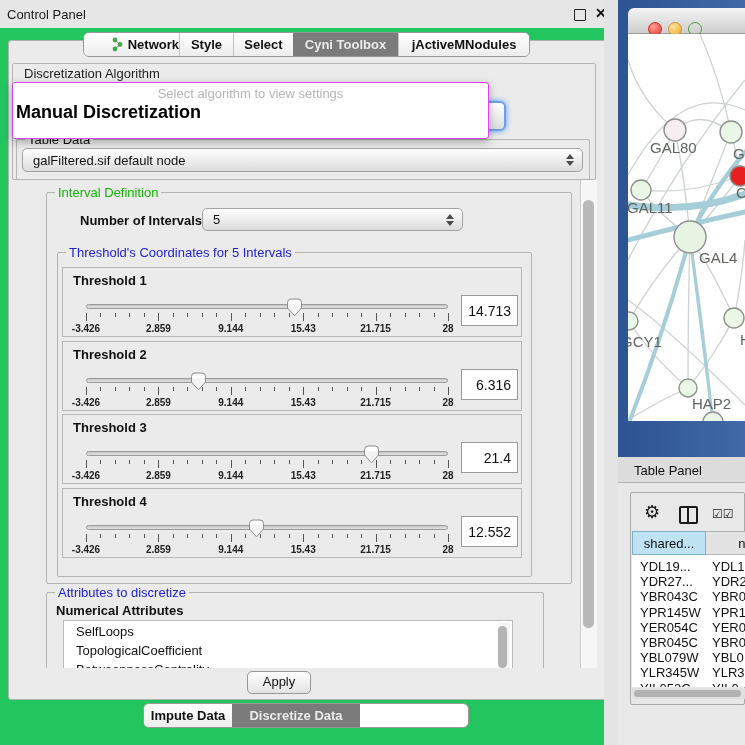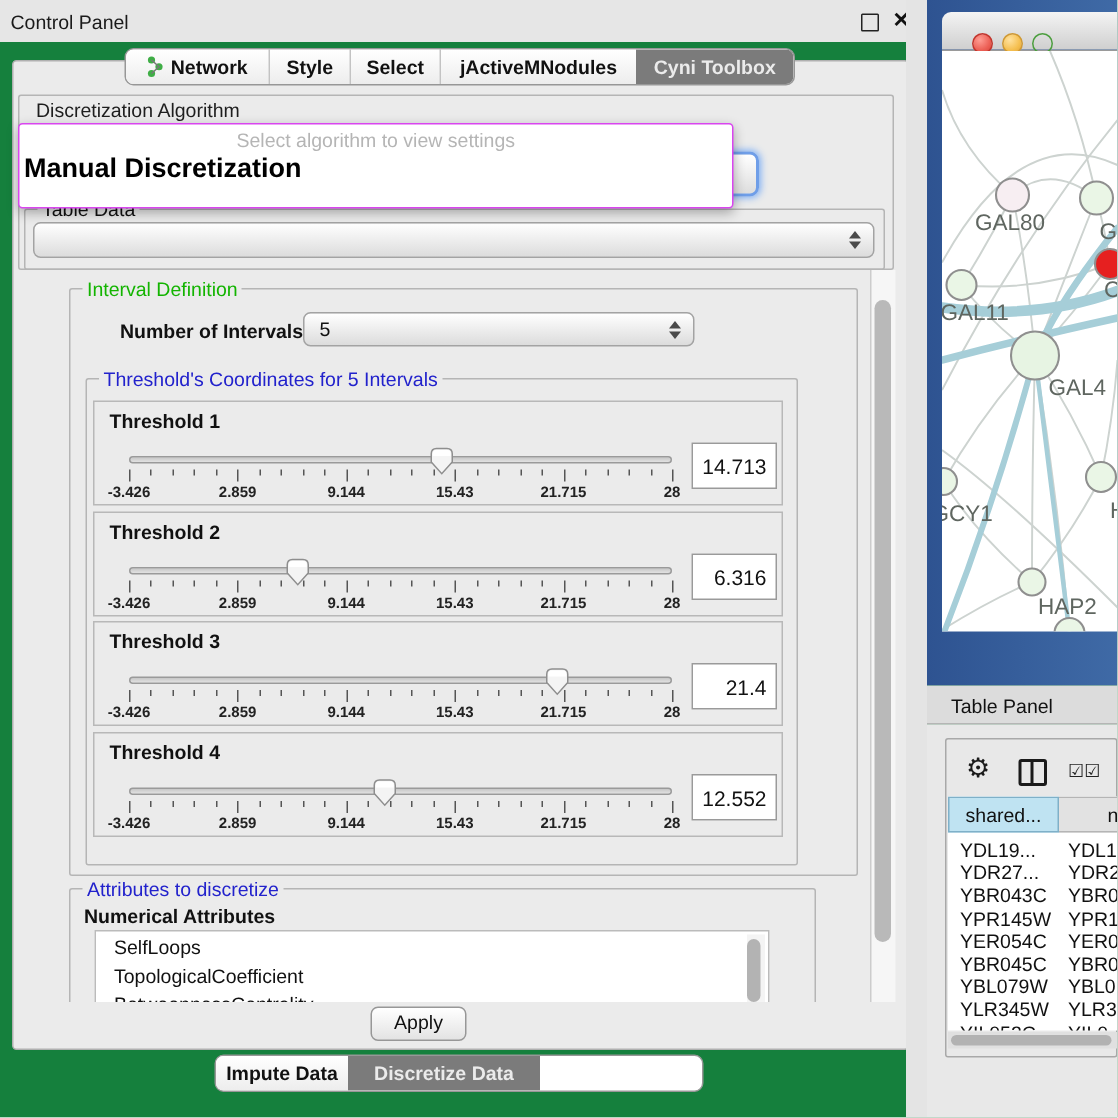--- a/index.html
+++ b/index.html
@@ -1,16 +1,16 @@
 <!DOCTYPE html>
 <html><head>
 <meta charset="utf-8">
 <style>
   html,body{margin:0;padding:0;}
-  #root{position:relative;width:745px;height:745px;background:#15803d;overflow:hidden;
+  #root{position:relative;width:745px;height:745px;background:#22c55e;overflow:hidden;
         font-family:"Liberation Sans",sans-serif;color:#111;font-size:13px;}
   .abs{position:absolute;}
   
   .titlebar{left:0;top:0;width:618px;height:28px;background:#e6e6e6;}
   .titlebar .t{left:7px;top:7px;font-size:13px;color:#1a1a1a;}
   .float-icon{left:574px;top:9px;width:10px;height:10px;border:1.6px solid #222;border-radius:1px;}
   .close-icon{left:595px;top:5px;font-size:14px;font-weight:bold;color:#111;}
   .outer-panel{left:8px;top:40px;width:596px;height:658px;background:#ebebeb;border:1px solid #b0b0b0;border-radius:3px;}
   
   .segbar{border:1px solid #979797;border-radius:6px;background:#fff;overflow:hidden;display:flex;z-index:30;}
@@ -88,53 +88,54 @@
 
   <div class="abs titlebar">
     <div class="abs t">Control Panel</div>
   </div>
   <div class="abs float-icon"></div>
   <div class="abs close-icon">✕</div>
 
   <div class="abs outer-panel"></div>
 
   <div class="abs segbar" id="topTabs" style="left:83px;top:32px;width:445px;height:23px;">
-      <div class="seg" style="width: 95px;">
+      <div class="seg" style="width: 95px; justify-content: flex-end;">
         <svg width="11" height="15">
           <circle cx="3" cy="3" r="2.4" fill="#3fae46"></circle>
           <circle cx="8" cy="7.5" r="2.4" fill="#3fae46"></circle>
           <circle cx="3" cy="12" r="2.4" fill="#3fae46"></circle>
           <path d="M3 3 L8 7.5 L3 12" stroke="#777" fill="none" stroke-width="1"></path>
         </svg>
         <span>Network</span>
       </div>
       <div class="seg" style="width: 54px;">
         <span>Style</span>
       </div>
       <div class="seg" style="width: 60px;">
         <span>Select</span>
       </div>
+      <div class="seg active" style="width: 105px;">
+        <span>Cyni Toolbox</span>
+      </div>
       <div class="seg" style="width: 131px;">
         <span>jActiveMNodules</span>
       </div>
-      <div class="seg active" style="width: 105px;">
-        <span>Cyni Toolbox</span>
-      </div>
     </div>
 
   <div class="abs group" style="left:12px;top:63px;width:582px;height:115px;background:#ebebeb;">
     <span class="gtitle" style="top:2px;left:8px;color:#1e1e1e;">Discretization Algorithm</span>
   </div>
 
   <div class="abs focusring"></div>
 
   <div class="abs group" style="left:16px;top:139px;width:572px;height:39px;">
     <span class="gtitle">Table Data</span>
   </div>
   <div class="combo abs" style="left:22px;top:148px;width:561px;height:24px;">
+    <span>galFiltered.sif default node</span>
     <span class="arrows">
         <span class="tri-up"></span>
         <span class="tri-dn"></span>
       </span>
   </div>
 
   <div class="abs popup">
     <div class="ph">Select algorithm to view settings</div>
     <div class="it" style="top:19px;font-weight:bold;">Manual Discretization</div>
   </div>

